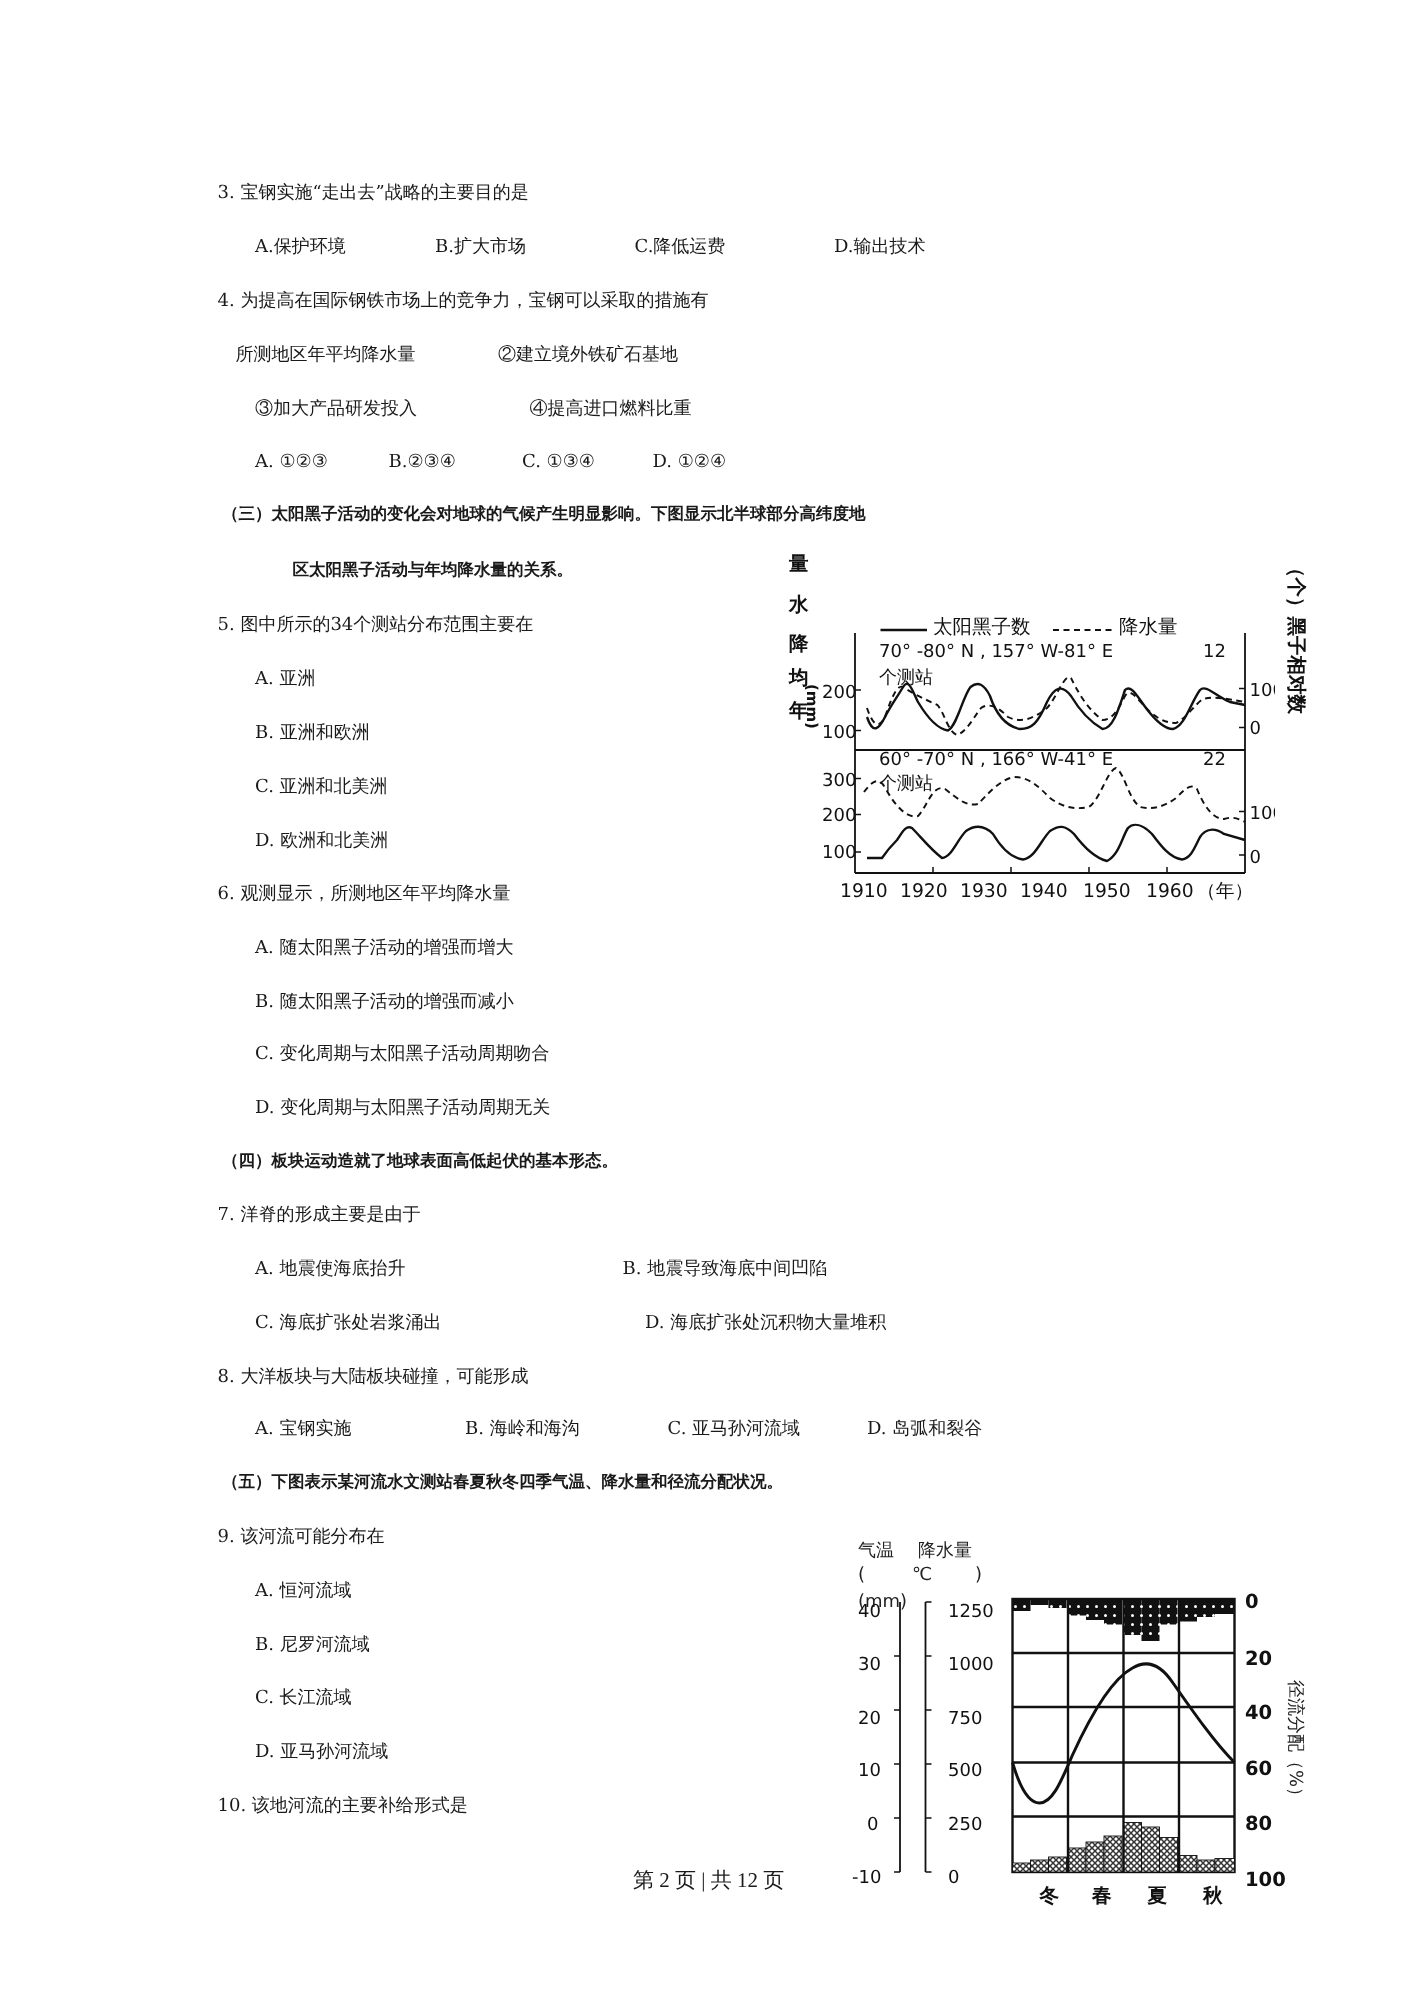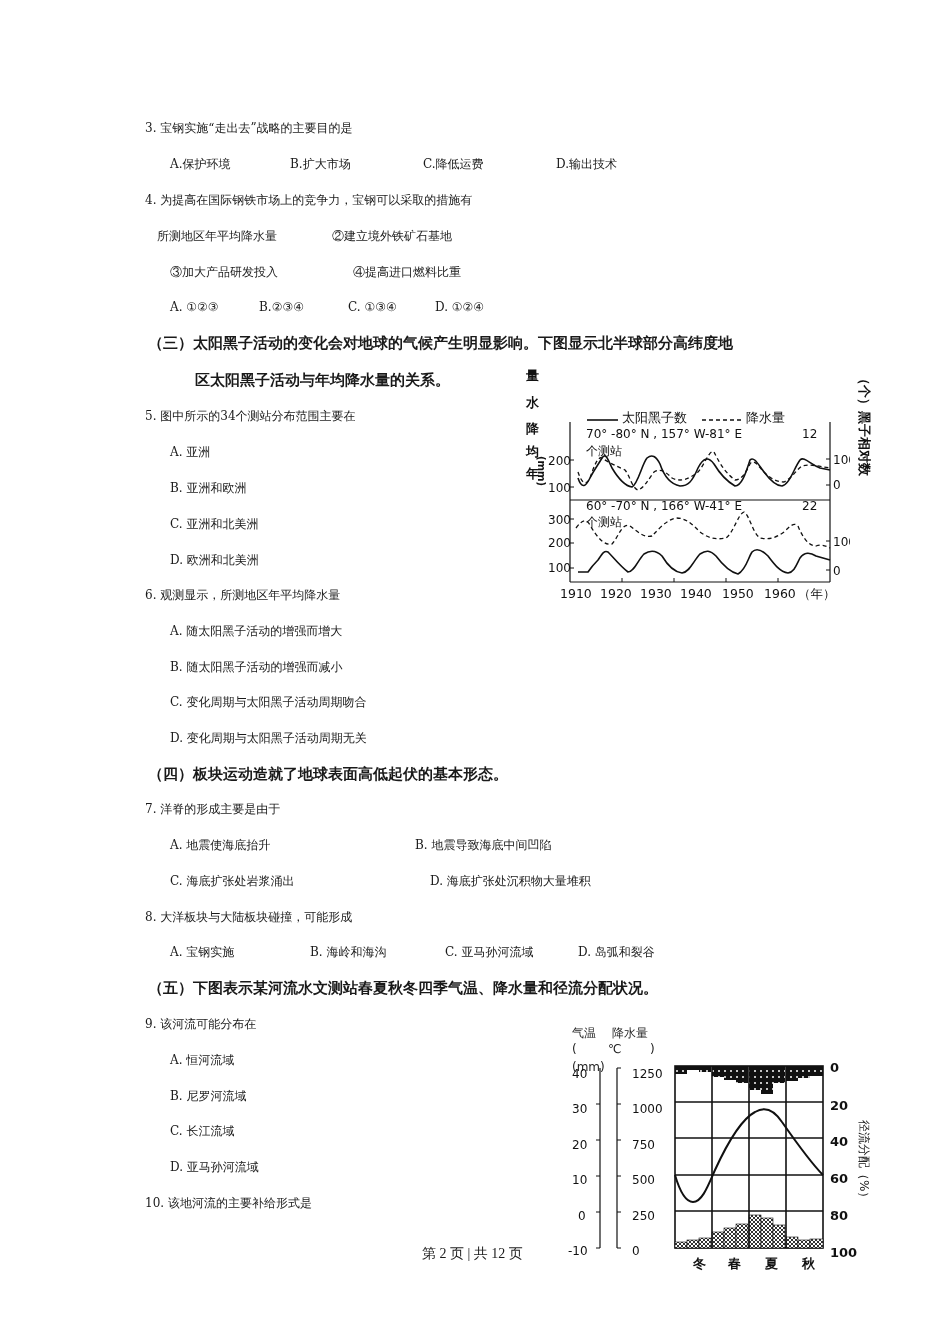--- a/index.html
+++ b/index.html
@@ -1,19 +1,19 @@
 <!DOCTYPE html>
 <html><head>
 <meta charset="utf-8">
 <style>
   html, body { margin:0; padding:0; background:#ffffff; }
   body { width:950px; height:1344px; position:relative; overflow:hidden;
          font-family:"DejaVu Serif","Liberation Serif",serif; color:#1a1a1a; }
   .line { position:absolute; font-size:12px; white-space:nowrap; line-height:20px; }
-  .bold { font-weight:bold; font-family:Liberation Sans, sans-serif; font-size:15px; }
+  .bold { font-weight:bold; font-family:Liberation Sans, sans-serif; font-size:11px; }
   svg text { font-family:"DejaVu Sans","Liberation Sans",sans-serif; }
   .footer { position:absolute; font-size:14px; font-family:Liberation Serif, serif; }
 </style>
 </head>
 <body>
 
 <div class="line" style="left:145px;top:118px;">3. 宝钢实施“走出去”战略的主要目的是</div>
 <div class="line" style="left:170px;top:154px;text-align:right;">A.保护环境</div>
 <div class="line" style="left:290px;top:154px;">B.扩大市场</div>
 <div class="line" style="left:423px;top:154px;">C.降低运费</div>

